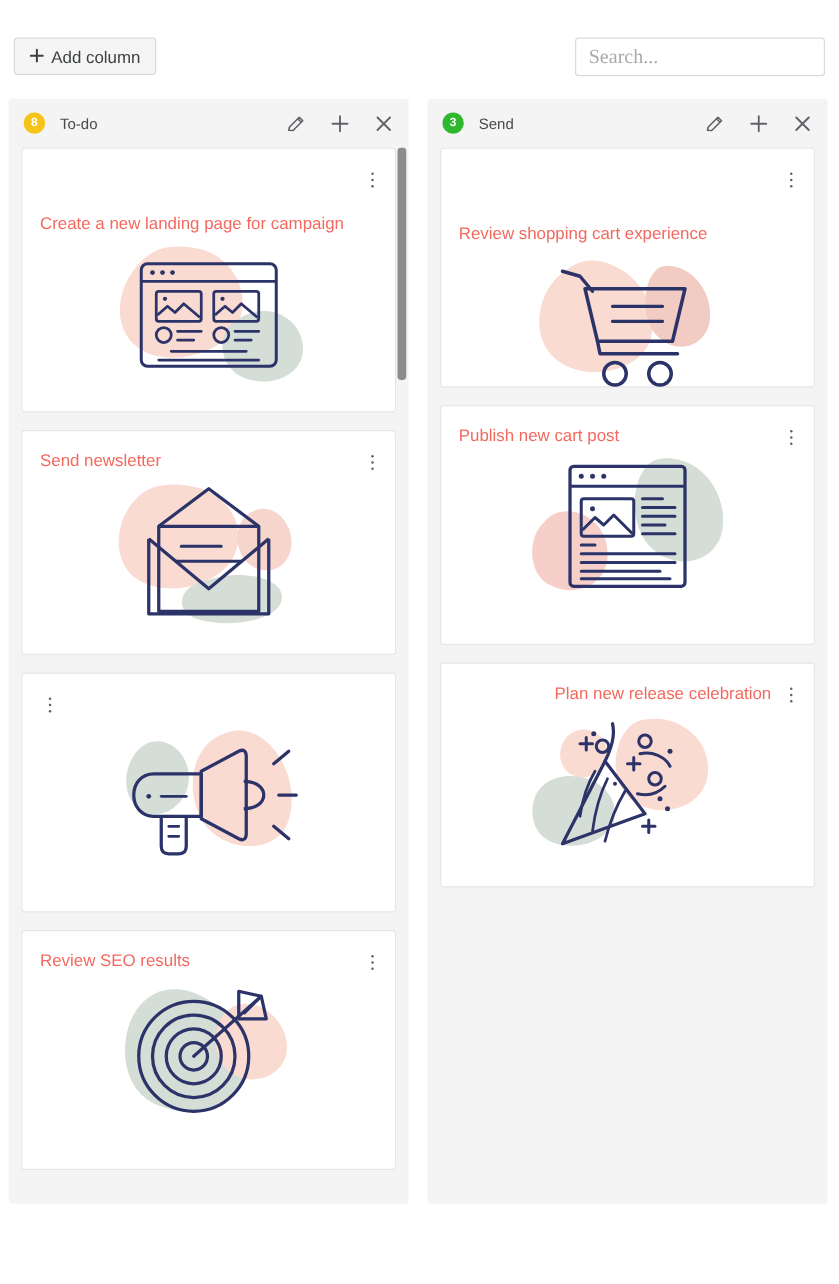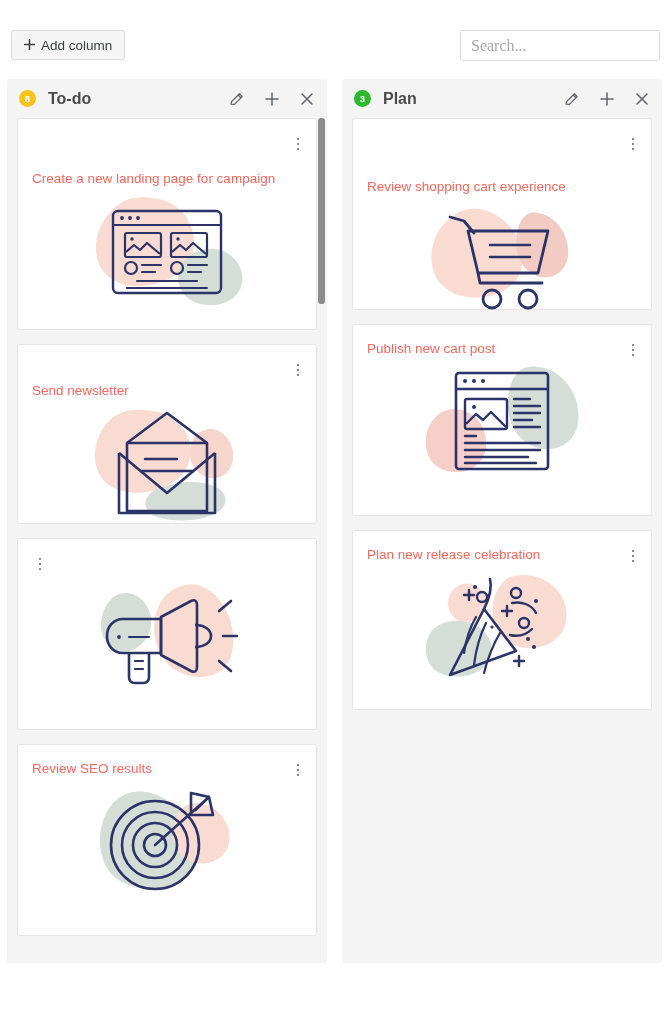--- a/index.html
+++ b/index.html
@@ -56,21 +56,21 @@
     display: flex; align-items: center;
     padding: 0 12px 0 12px;
   }
   .count-badge {
     width: 17px; height: 17px; border-radius: 50%;
     display: flex; align-items: center; justify-content: center;
     color: #ffffff; font-size: 9.5px; font-weight: bold;
     flex: 0 0 17px;
   }
   .col-title {
-    margin-left: 12px; font-size: 16px; color: #4a4a4a; font-weight: bold;
+    margin-left: 12px; font-size: 12px; color: #4a4a4a; font-weight: normal;
     flex: 1;
   }
   .col-actions { display: flex; align-items: center; gap: 19px; }
   .col-actions .act { cursor: pointer; display: flex; align-items: center; justify-content: center; }
 
   .col-body {
     flex: 1; position: relative; overflow: hidden;
     padding: 0 10px;
   }
   .col-scroll {
@@ -191,21 +191,21 @@
     <circle cx="48" cy="79" r="6" fill="none" stroke="#2b3368" stroke-width="2.2"></circle>
     <path d="M59 76 L78 76 M59 83 L72 83" stroke="#2b3368" stroke-width="2.2" stroke-linecap="round"></path>
     <circle cx="94" cy="79" r="6" fill="none" stroke="#2b3368" stroke-width="2.2"></circle>
     <path d="M105 76 L124 76 M105 83 L118 83" stroke="#2b3368" stroke-width="2.2" stroke-linecap="round"></path>
     <path d="M54 92 L114 92 M44 99 L124 99" stroke="#2b3368" stroke-width="2.2" stroke-linecap="round"></path>
   </svg>
               </div>
             </div>
             <div class="card" style="height: 180px;">
               <div class="card-head">
-                <div class="card-title" style="color: rgb(244, 105, 94); margin-top: 22px;">Send newsletter</div>
+                <div class="card-title" style="color: rgb(244, 105, 94);">Send newsletter</div>
                 <div class="dots-icon">
                   <i></i>
                   <i></i>
                   <i></i>
                 </div>
               </div>
               <div class="card-illu">
                 <svg width="168" height="124" viewBox="0 0 168 124" xmlns="http://www.w3.org/2000/svg">
     <path d="M28 18 C8 36 6 70 26 84 C50 100 92 90 104 66 C116 42 98 14 70 10 C52 7 38 9 28 18 Z" fill="#fadbd2"></path>
     <path d="M116 32 C104 40 104 62 116 72 C130 83 148 76 150 58 C152 42 140 28 128 28 C123 28 119 30 116 32 Z" fill="#f6d5cc"></path>
@@ -266,21 +266,21 @@
             </div>
           </div>
           <div class="col-scrollbar">
             <div class="thumb" style="top: 0%; height: 22%;"></div>
           </div>
         </div>
       </div>
       <div class="column">
         <div class="col-header">
           <div class="count-badge" style="background: rgb(46, 184, 46);">3</div>
-          <div class="col-title">Plan</div>
+          <div class="col-title">Send</div>
           <div class="col-actions">
             <span class="act">
               <svg width="16" height="16" viewBox="0 0 16 16">
                 <path d="M2 13.2 L2.6 10.6 L10.4 2.8 L13.2 5.6 L5.4 13.4 Z" fill="none" stroke="#5f6368" stroke-width="1.3" stroke-linejoin="round"></path>
                 <path d="M9.2 4 L12 6.8" stroke="#5f6368" stroke-width="1.3"></path>
               </svg>
             </span>
             <span class="act">
               <svg width="16" height="16" viewBox="0 0 16 16">
                 <path d="M8 2 L8 14 M2 8 L14 8" stroke="#5f6368" stroke-width="1.5" stroke-linecap="round"></path>
@@ -338,21 +338,21 @@
     <rect x="47" y="40" width="42" height="30" rx="2" fill="none" stroke="#2b3368" stroke-width="2.4"></rect>
     <circle cx="56" cy="48" r="2" fill="#2b3368"></circle>
     <path d="M48 65 L58 55 L65 61 L73 53 L88 68" fill="none" stroke="#2b3368" stroke-width="2.4" stroke-linejoin="round"></path>
     <path d="M96 40 L112 40 M96 47 L122 47 M96 54 L122 54 M96 61 L114 61 M96 68 L122 68" stroke="#2b3368" stroke-width="2.4" stroke-linecap="round"></path>
     <path d="M47 77 L58 77 M47 84 L122 84 M47 91 L122 91 M47 98 L110 98 M47 104 L118 104" stroke="#2b3368" stroke-width="2.4" stroke-linecap="round"></path>
   </svg>
               </div>
             </div>
             <div class="card" style="height: 180px;">
               <div class="card-head">
-                <div class="card-title" style="color: rgb(244, 105, 94);">Plan new release celebration</div>
+                <div class="card-title" style="color: rgb(244, 105, 94); text-align: right;">Plan new release celebration</div>
                 <div class="dots-icon">
                   <i></i>
                   <i></i>
                   <i></i>
                 </div>
               </div>
               <div class="card-illu">
                 <svg width="168" height="124" viewBox="0 0 168 124" xmlns="http://www.w3.org/2000/svg">
     <path d="M42 20 C28 26 26 46 38 54 C52 62 68 52 68 38 C68 24 54 15 42 20 Z" fill="#fadbd2"></path>
     <path d="M92 12 C72 22 68 58 86 74 C108 92 144 82 148 56 C152 30 130 10 106 10 C100 10 96 11 92 12 Z" fill="#fadbd2"></path>

